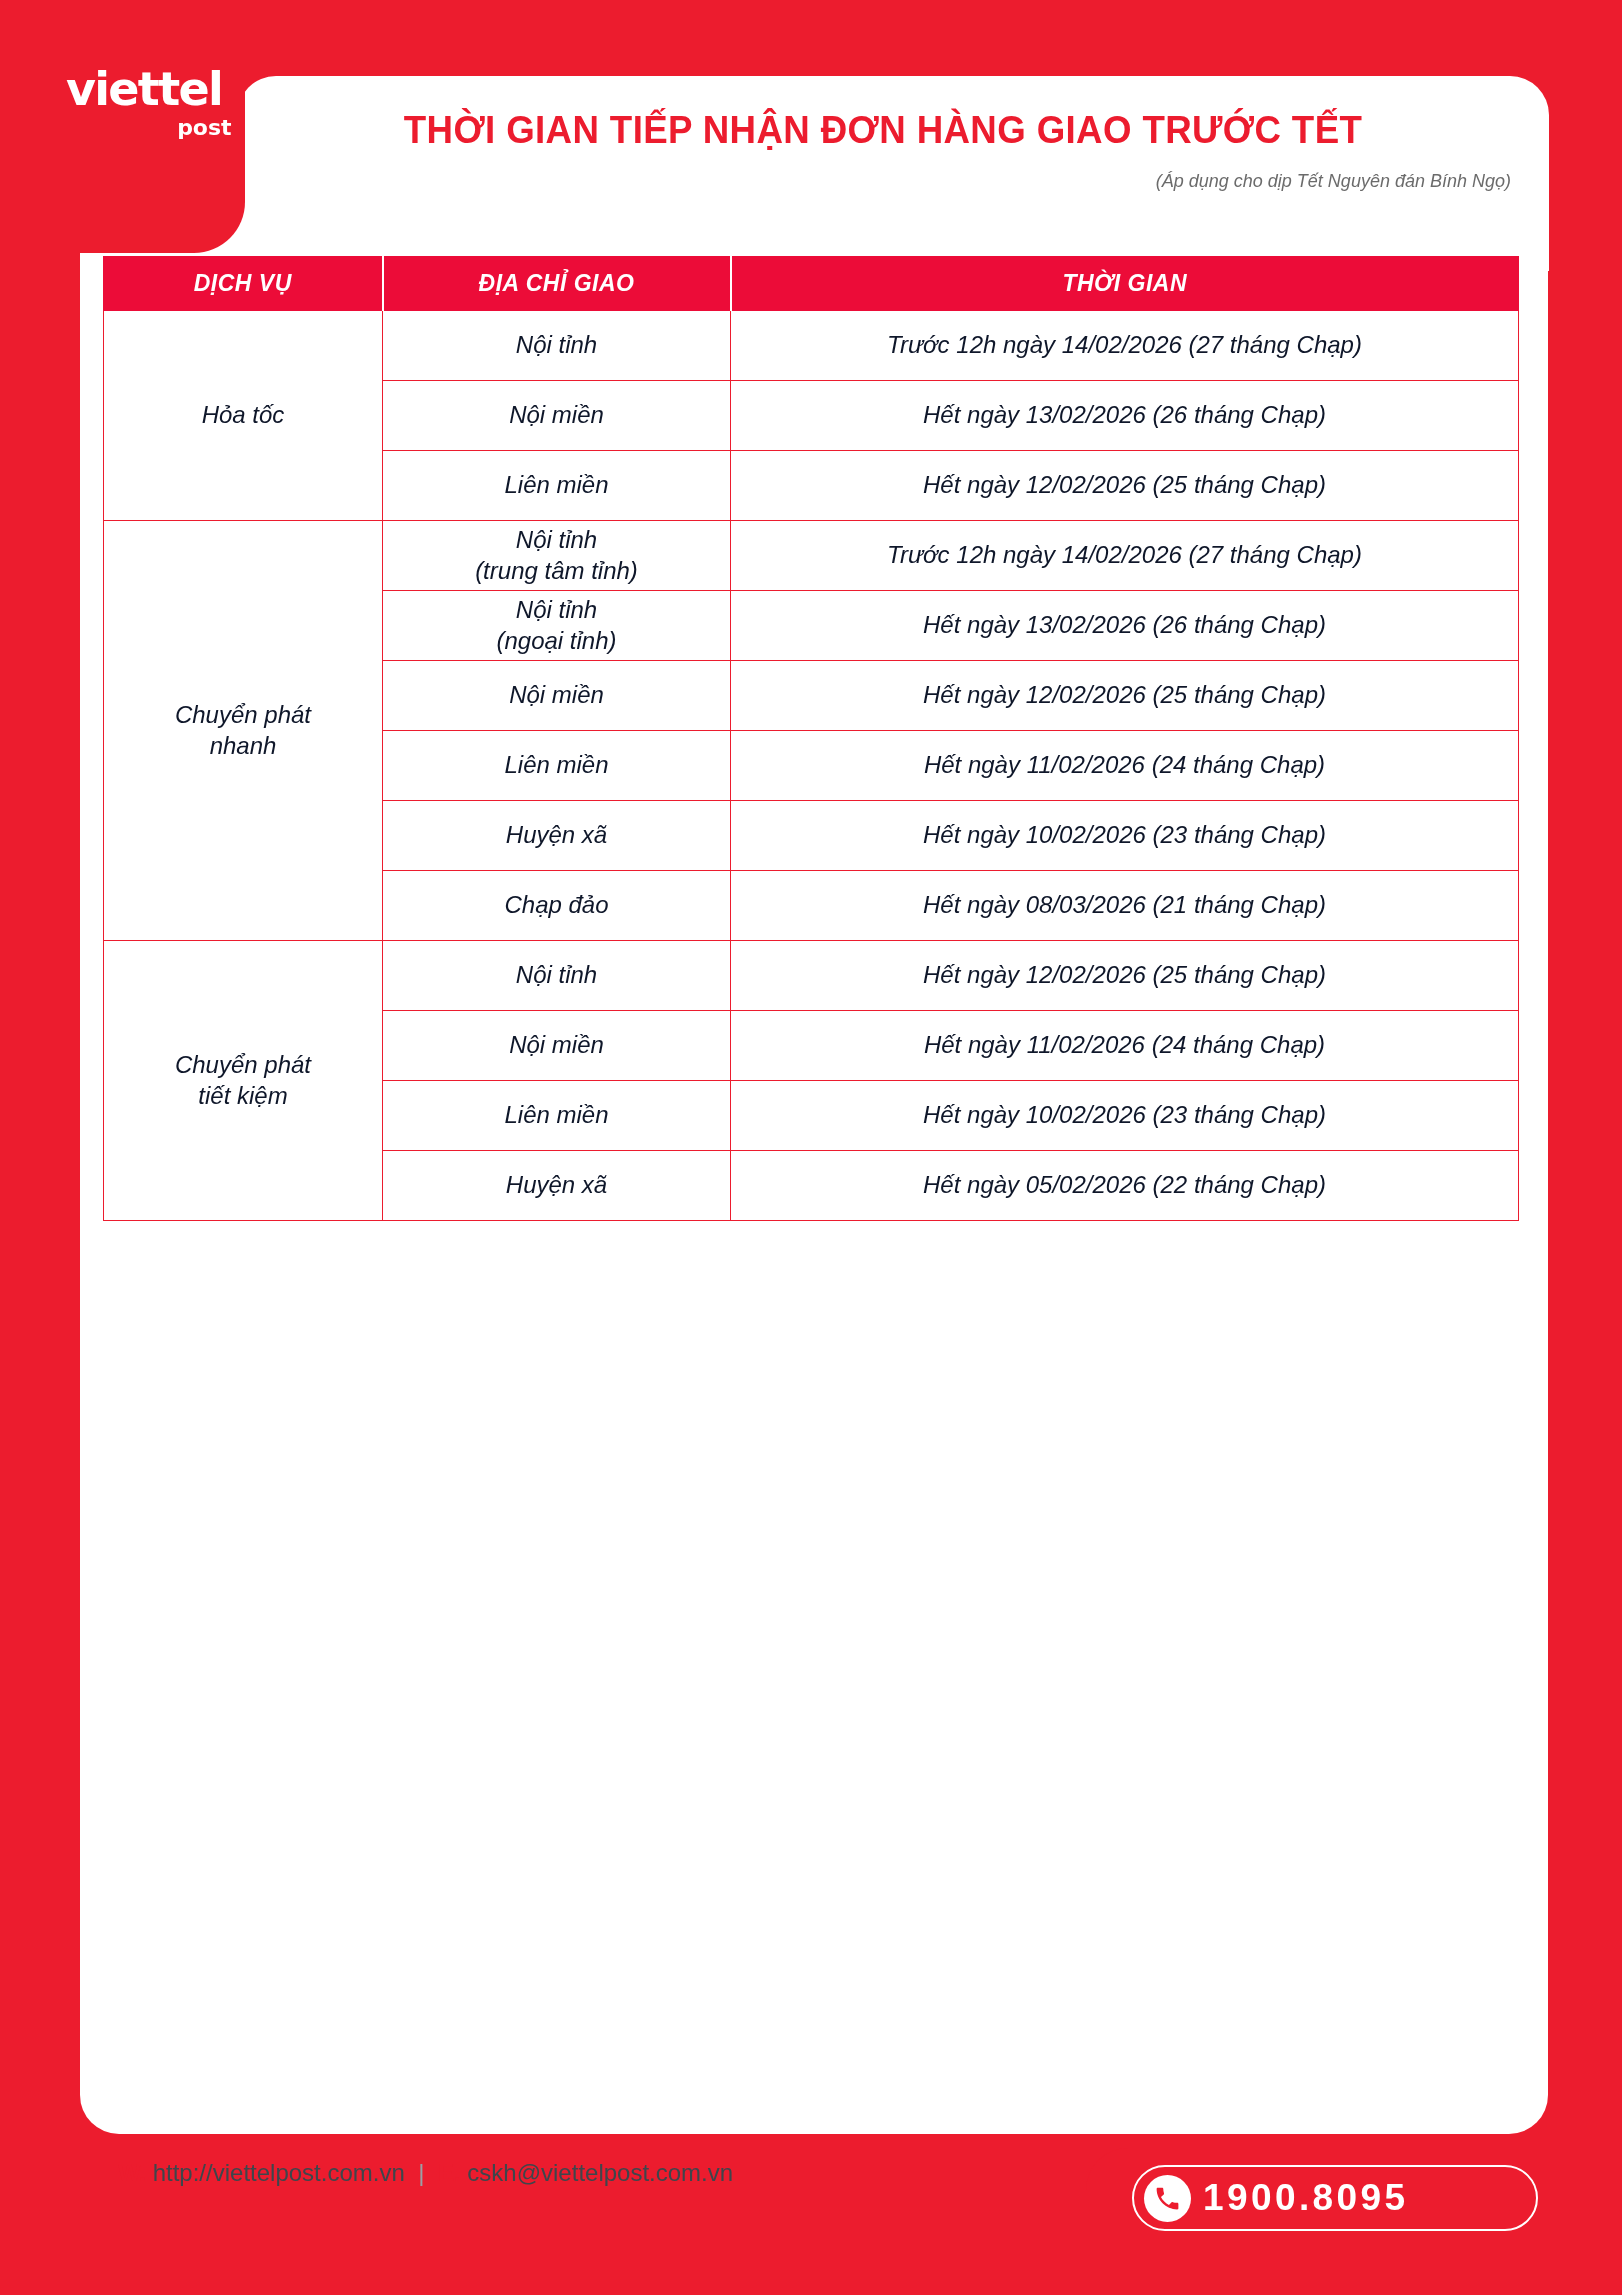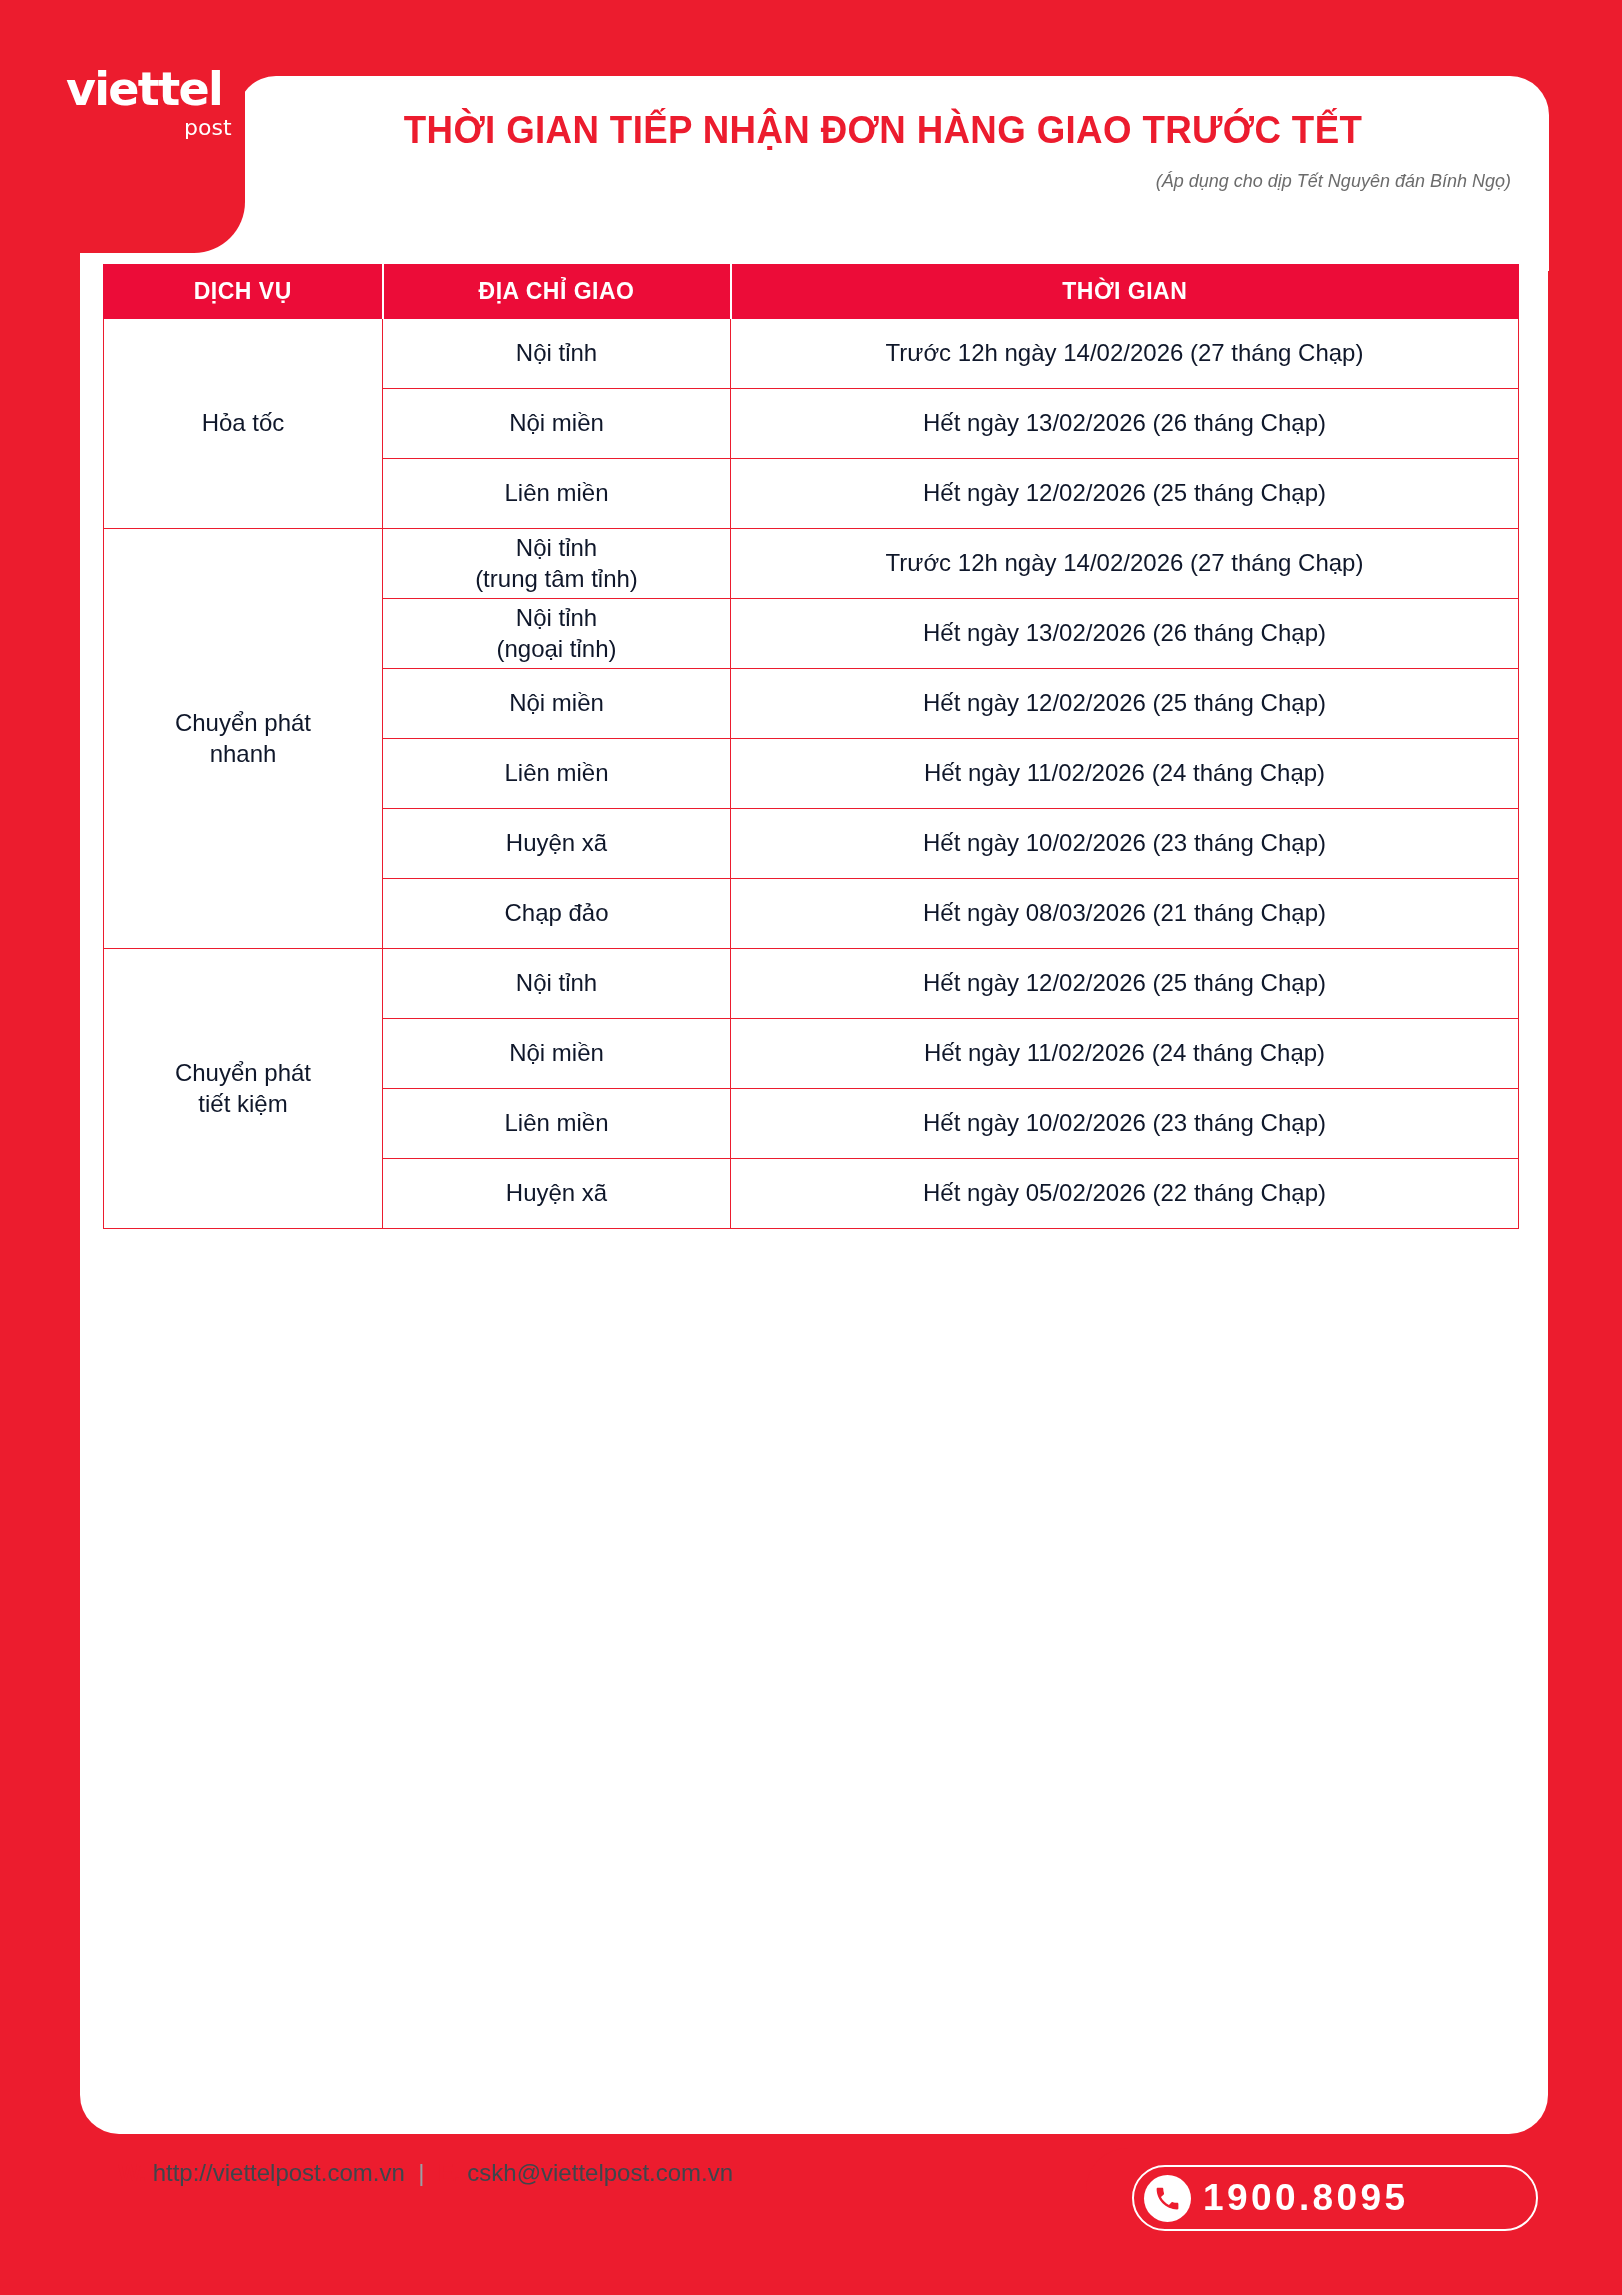--- a/index.html
+++ b/index.html
@@ -73,21 +73,21 @@
     font-family:"DejaVu Sans", sans-serif;
     font-size:46px;
     font-weight:700;
     color:#FFFFFF;
     letter-spacing:-1.7px;
     line-height:1;
   }
   .logo-post {
     font-family:"DejaVu Sans", sans-serif;
     font-size:22px;
-    font-weight:400;
+    font-weight:700;
     color:#FFFFFF;
     text-align:right;
     letter-spacing:0px;
     margin-top:3.4px;
     padding-right:3.4px;
   }
 
   
   .title-area {
     position:absolute;
@@ -111,22 +111,23 @@
     font-size:18px;
     font-style:italic;
     color:#6B6B6B;
     text-align:right;
     padding-right:10px;
   }
 
   
   .table-wrap {
     position:absolute;
-    left:103px; top:264px;
+    left:103px; top:256px;
     width:1415px;
+    font-style:italic;
   }
   table.sched {
     width:1415px;
     border-collapse:collapse;
     table-layout:fixed;
   }
   table.sched th, table.sched td {
     border:1.7px solid #EC1C2E;
     text-align:center;
     vertical-align:middle;

